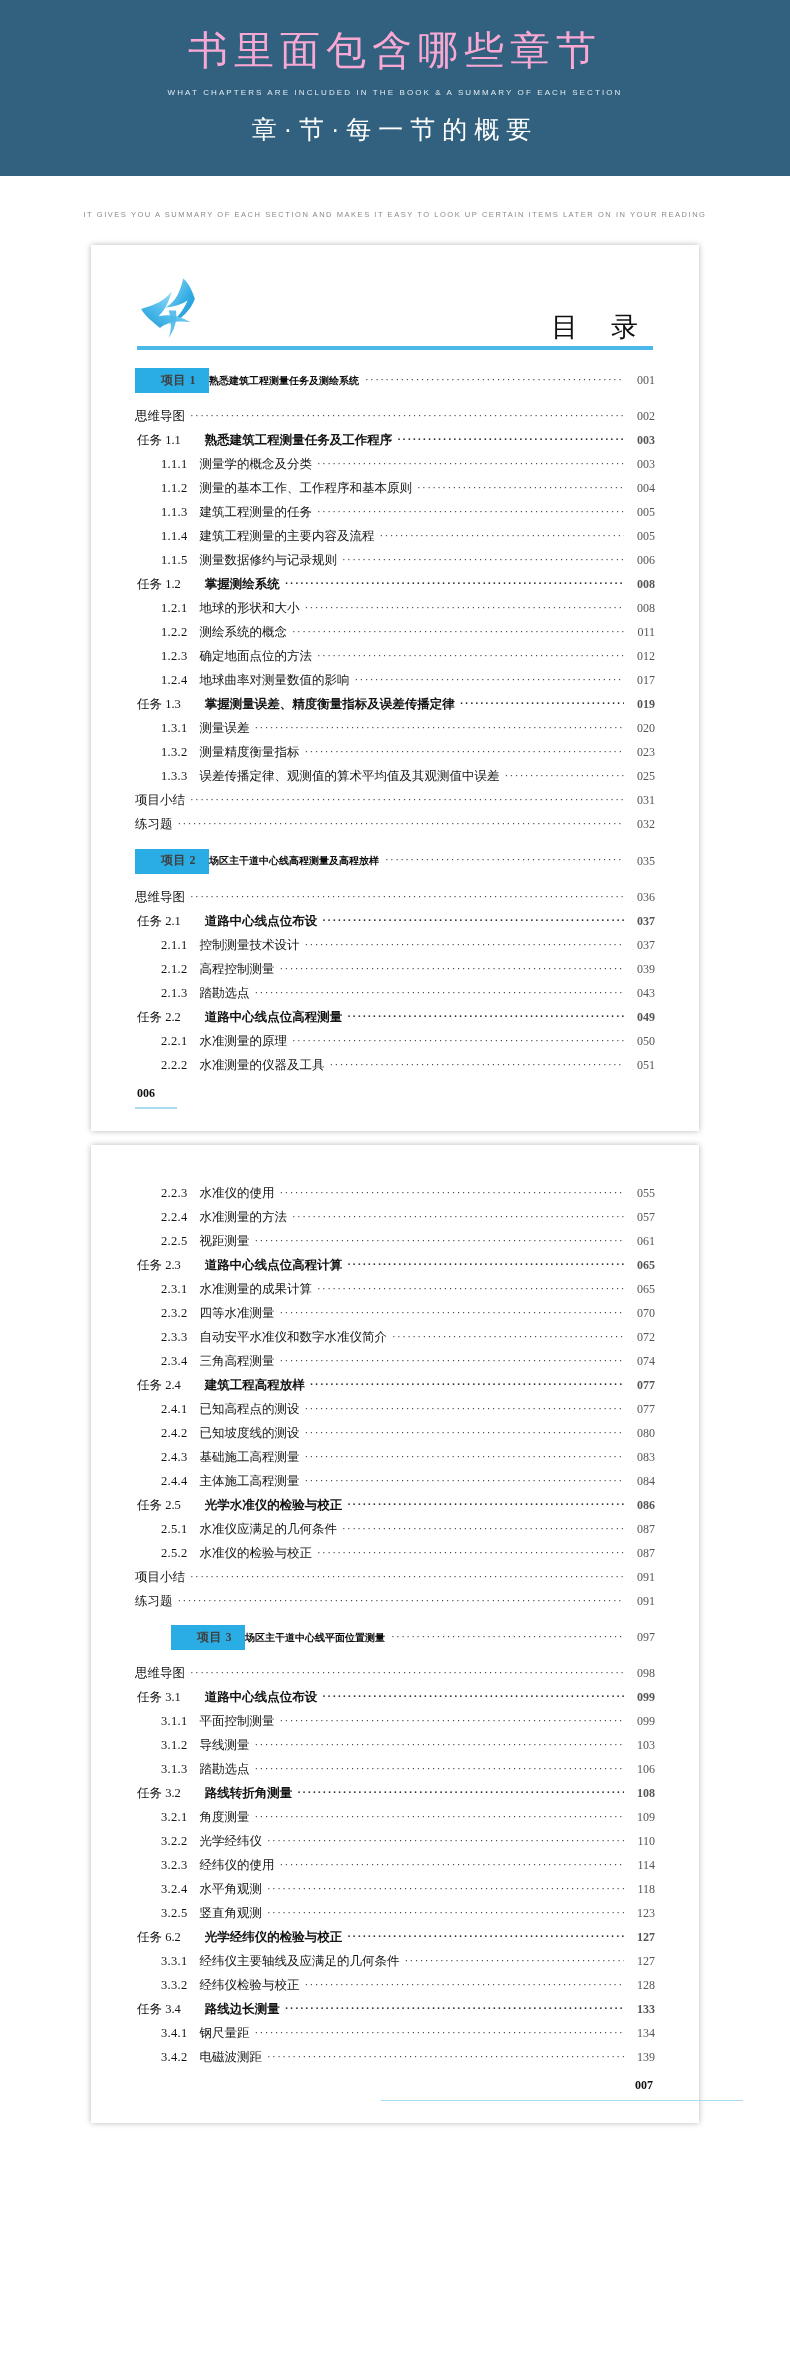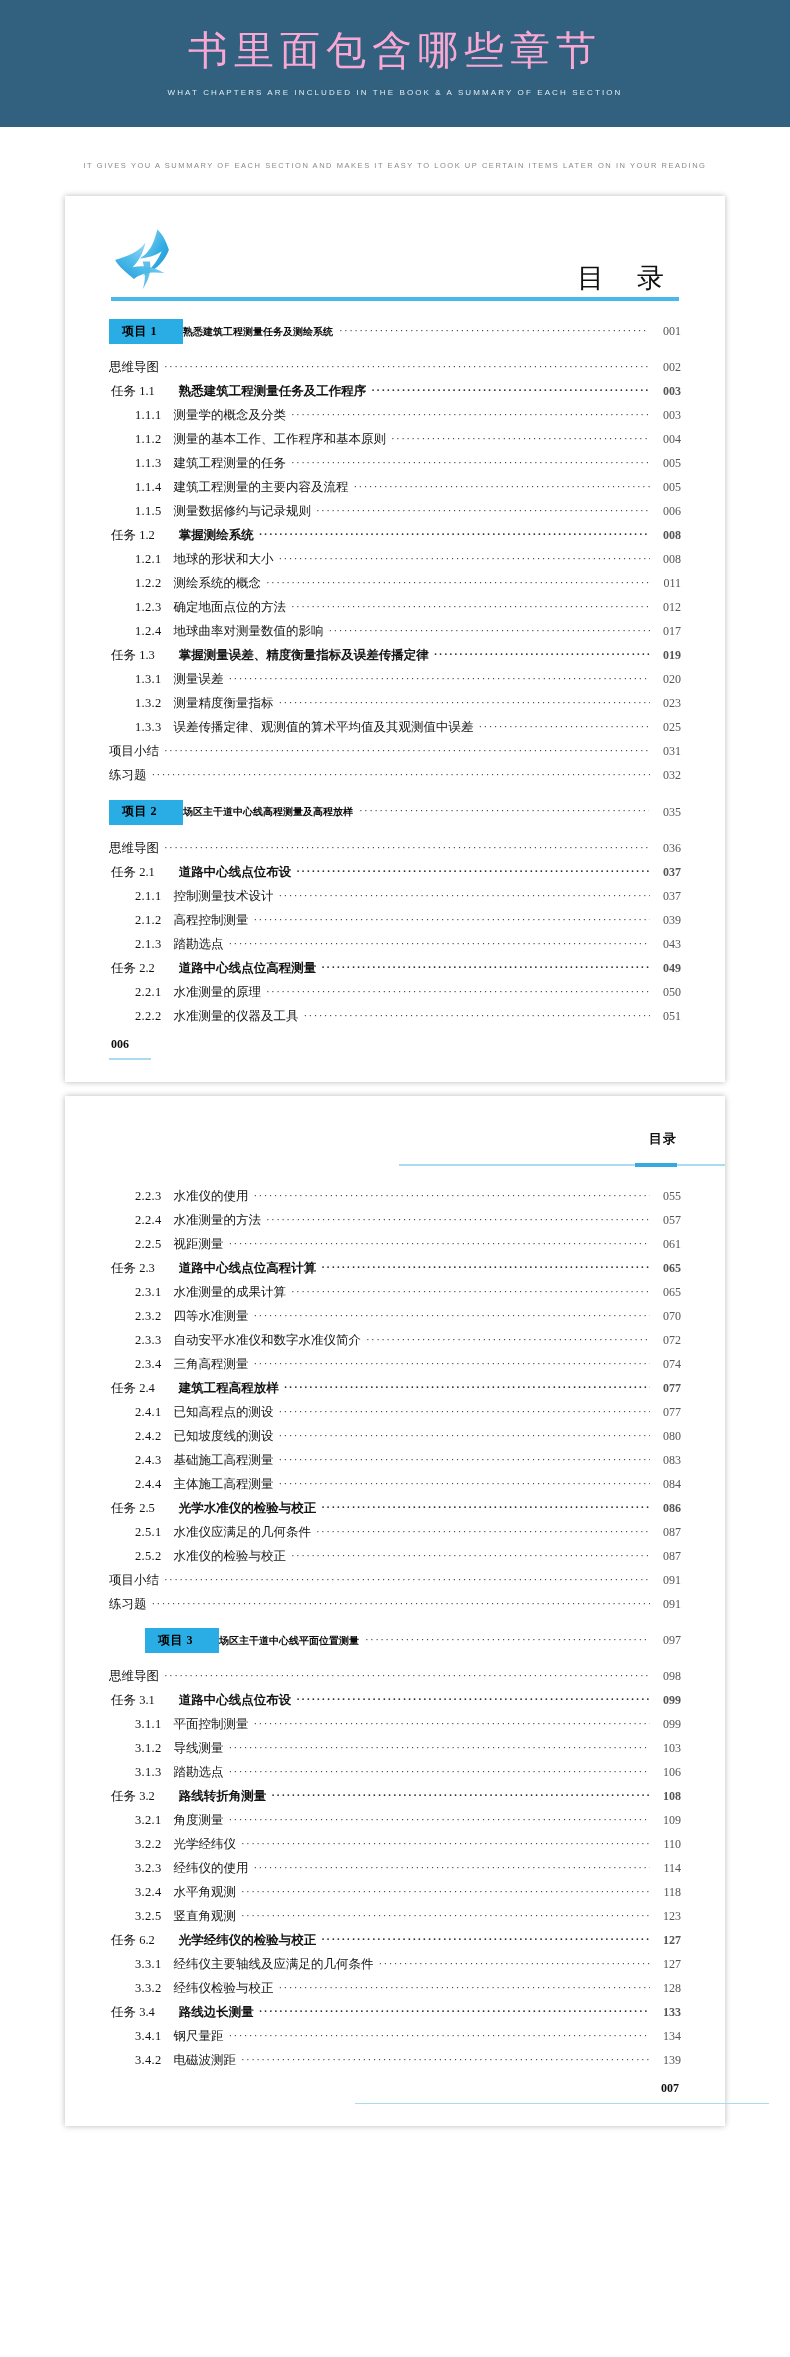--- a/index.html
+++ b/index.html
@@ -59,21 +59,21 @@
     color: #8a8a8a;
     font-size: 7.5px;
     letter-spacing: 1.55px;
     margin-top: 12px;
     font-family: Liberation Sans, sans-serif;
   }
 
   
   .sheet-wrap { padding: 0 0 14px; display: flex; justify-content: center; }
   .sheet {
-    width: 660px;
+    width: 608px;
     background: #ffffff;
     box-shadow: 0 0 6px rgba(0,0,0,0.28);
     padding: 24px 44px 26px 44px;
     position: relative;
     min-height: 620px;
   }
   .sheet.second { min-height: 640px; }
 
   
   .p1-head {
@@ -159,29 +159,29 @@
   
   .proj-row {
     display: flex;
     align-items: center;
     margin-bottom: 15px;
     margin-top: 4px;
     white-space: nowrap;
   }
   .proj-tag {
     background: #29ade4;
-    color: #000000;
+    color: #404040;
     font-size: 12px;
     font-weight: bold;
     padding: 3.5px 13px 4.5px;
     letter-spacing: 0.5px;
     flex: 0 0 auto;
     font-family: "Liberation Serif", "DejaVu Serif", serif;
     min-width: 74px;
-    text-align: left;
+    text-align: right;
   }
   .proj-name {
     font-size: 10px;
     font-weight: bold;
     color: #0d0d0d;
     flex: 0 0 auto;
   }
   .proj-row .dots {
     flex: 1 1 auto;
     overflow: hidden;
@@ -231,20 +231,21 @@
     height: 1.5px; background: #a9dcf3;
   }
   .pad-bottom { height: 22px; }
 </style>
 </head>
 <body>
 
 <div class="banner">
   <div class="banner-title">书里面包含哪些章节</div>
   <div class="banner-en">WHAT CHAPTERS ARE INCLUDED IN THE BOOK &amp; A SUMMARY OF EACH SECTION</div>
+  <div class="banner-sub">章·节·每一节的概要</div>
 </div>
 
 <div class="intro">
   <div class="intro-en">IT GIVES YOU A SUMMARY OF EACH SECTION AND MAKES IT EASY TO LOOK UP CERTAIN ITEMS LATER ON IN YOUR READING</div>
 </div>
 
 <div class="sheet-wrap">
   <div class="sheet">
     <div class="p1-head">
       <span>
@@ -416,25 +417,20 @@
       </div>
 
     <div class="pad-bottom"></div>
     <div class="folio folio-left">006</div>
     <div class="folio-rule-left"></div>
   </div>
 </div>
 
 <div class="sheet-wrap">
   <div class="sheet second">
-    <div class="p2-head">
-      <div class="p2-title">目录</div>
-      <div class="p2-rule"></div>
-      <div class="p2-rule-accent"></div>
-    </div>
 
     <div class="toc" id="toc-2">
         <div class="row lvl-2">
           <span class="lbl"><span class="num">2.2.3</span><span class="txt">水准仪的使用</span></span>
           <span class="dots">····································································································································································································································································</span>
           <span class="pg">055</span>
         </div>
         <div class="row lvl-2">
           <span class="lbl"><span class="num">2.2.4</span><span class="txt">水准测量的方法</span></span>
           <span class="dots">····································································································································································································································································</span>

